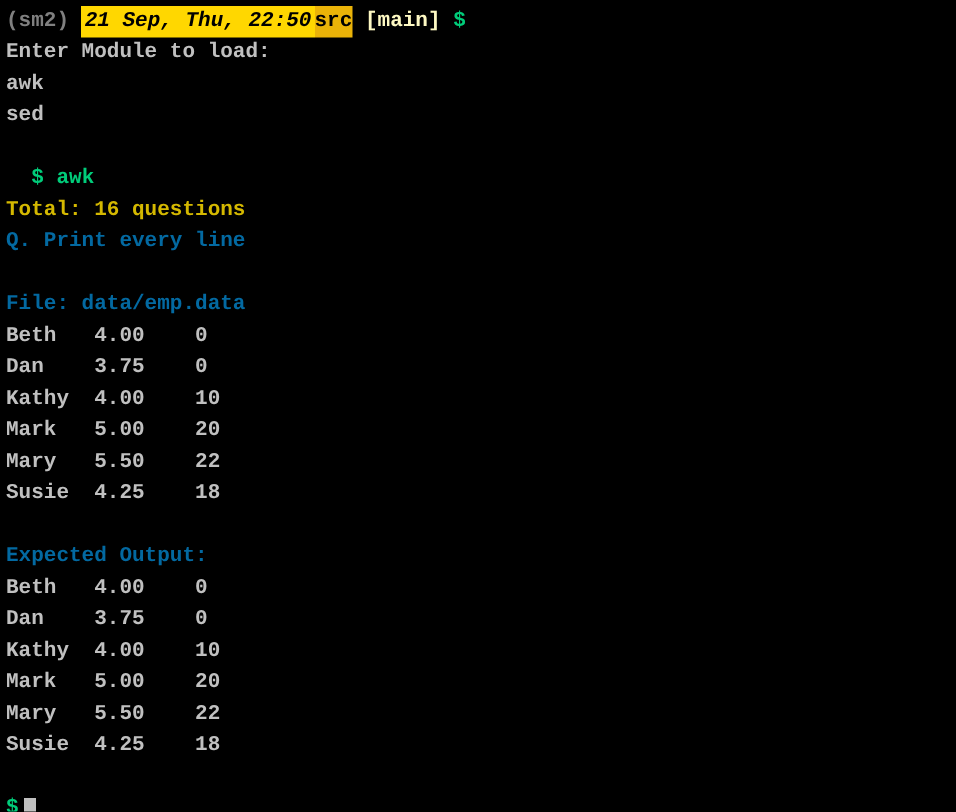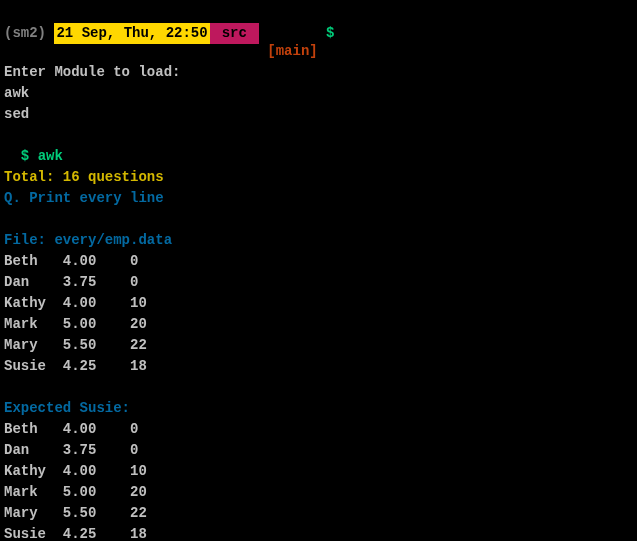--- a/index.html
+++ b/index.html
@@ -24,29 +24,29 @@
       flex-wrap: wrap;
       gap: 0;
     }
     .sm2 {
       color: #808080;
     }
     .datetime {
       background: #ffd700;
       color: #000000;
       padding: 0 2px;
+      font-style: italic;
     }
     .src {
-      background: #be185d;
+      background: #eab308;
       color: #000000;
-      padding: 0 12px;
+      padding: 0 0;
     }
     .branch {
-      color: #c2410c;
-      margin-top: 37px;
+      color: #fef9c3;
     }
     .dollar {
       color: #00cc7a;
     }
     .cmd {
       color: #c0c0c0;
     }
     .white {
       color: #c0c0c0;
     }
@@ -100,33 +100,33 @@
 <div class="line white">awk</div>
 <div class="line white">sed</div>
 
 <div class="line">
   <span class="green">$ </span><span class="green">awk</span>
 </div>
 
 <div class="line yellow-bold">Total: 16 questions</div>
 <div class="line cyan-bold">Q. Print every line</div>
 <div class="line">&nbsp;</div>
-<div class="line cyan-bold">File: every/emp.data</div>
+<div class="line cyan-bold">File: data/emp.data</div>
 
 <div>
   <div class="line white">Beth   4.00    0</div>
   <div class="line white">Dan    3.75    0</div>
   <div class="line white">Kathy  4.00    10</div>
   <div class="line white">Mark   5.00    20</div>
   <div class="line white">Mary   5.50    22</div>
   <div class="line white">Susie  4.25    18</div>
 </div>
 
 <div class="line">&nbsp;</div>
-<div class="line cyan-bold">Expected Susie:</div>
+<div class="line cyan-bold">Expected Output:</div>
 
 <div>
   <div class="line white">Beth   4.00    0</div>
   <div class="line white">Dan    3.75    0</div>
   <div class="line white">Kathy  4.00    10</div>
   <div class="line white">Mark   5.00    20</div>
   <div class="line white">Mary   5.50    22</div>
   <div class="line white">Susie  4.25    18</div>
 </div>
 

